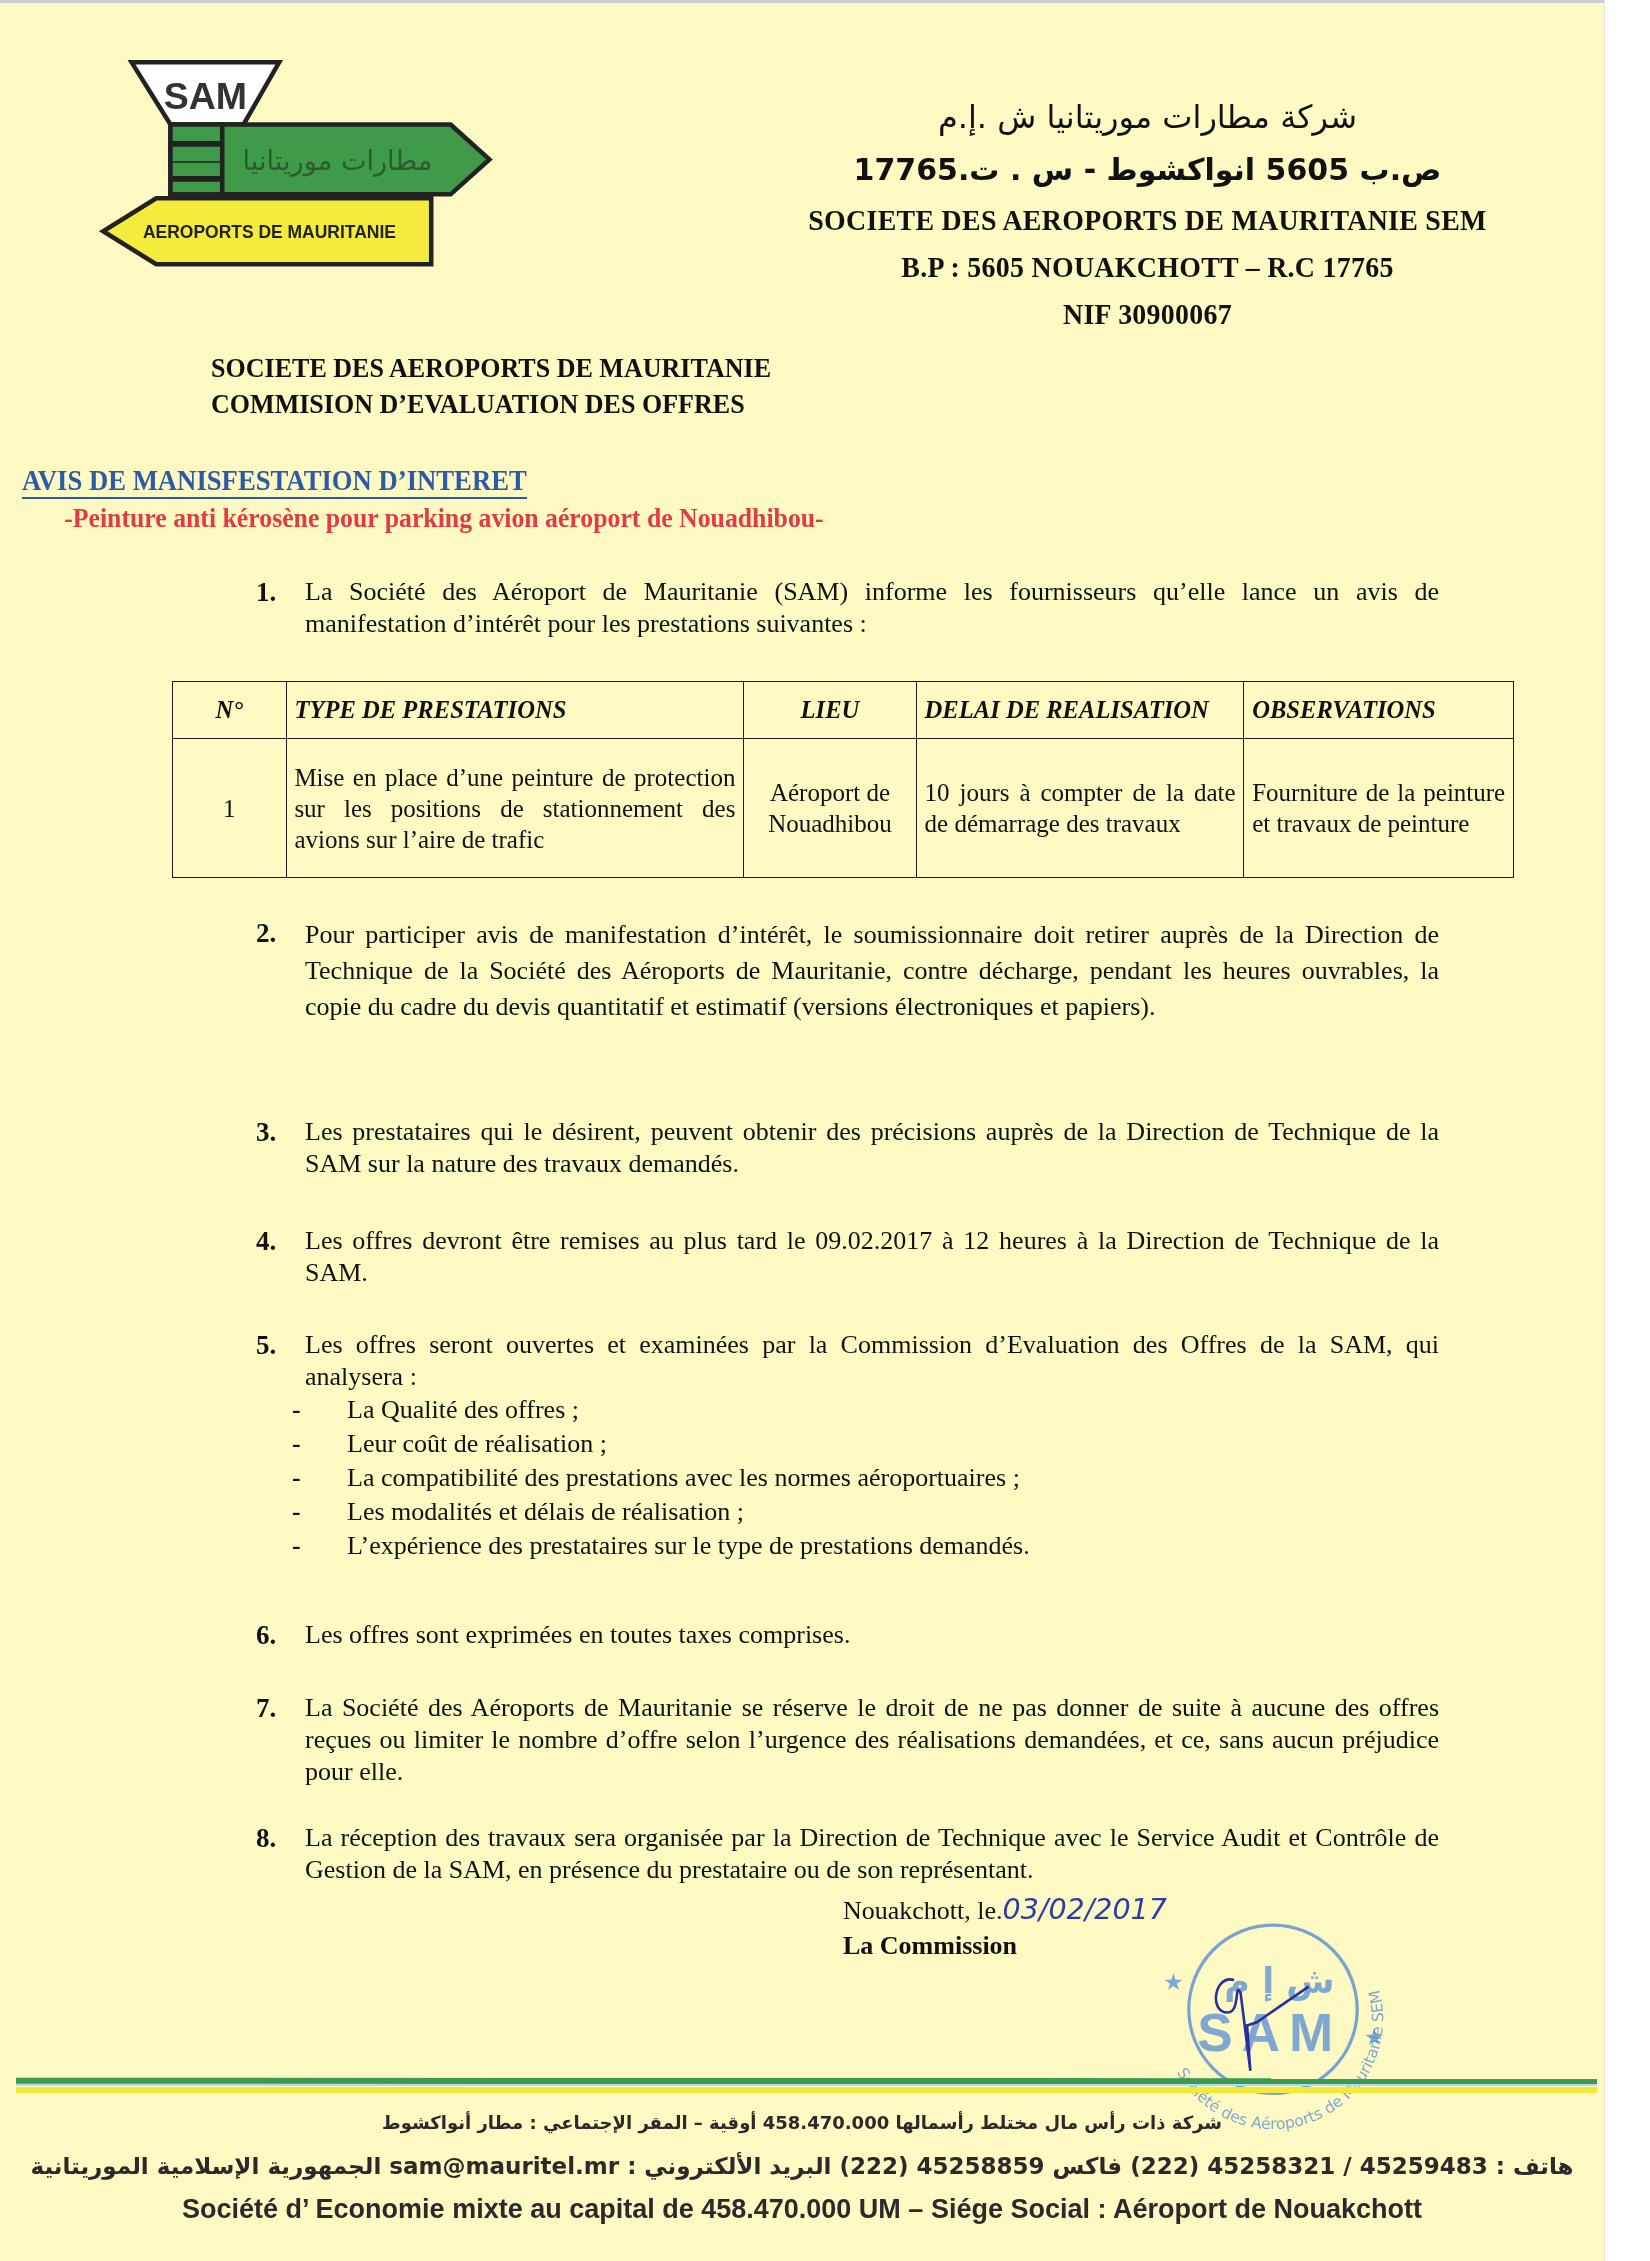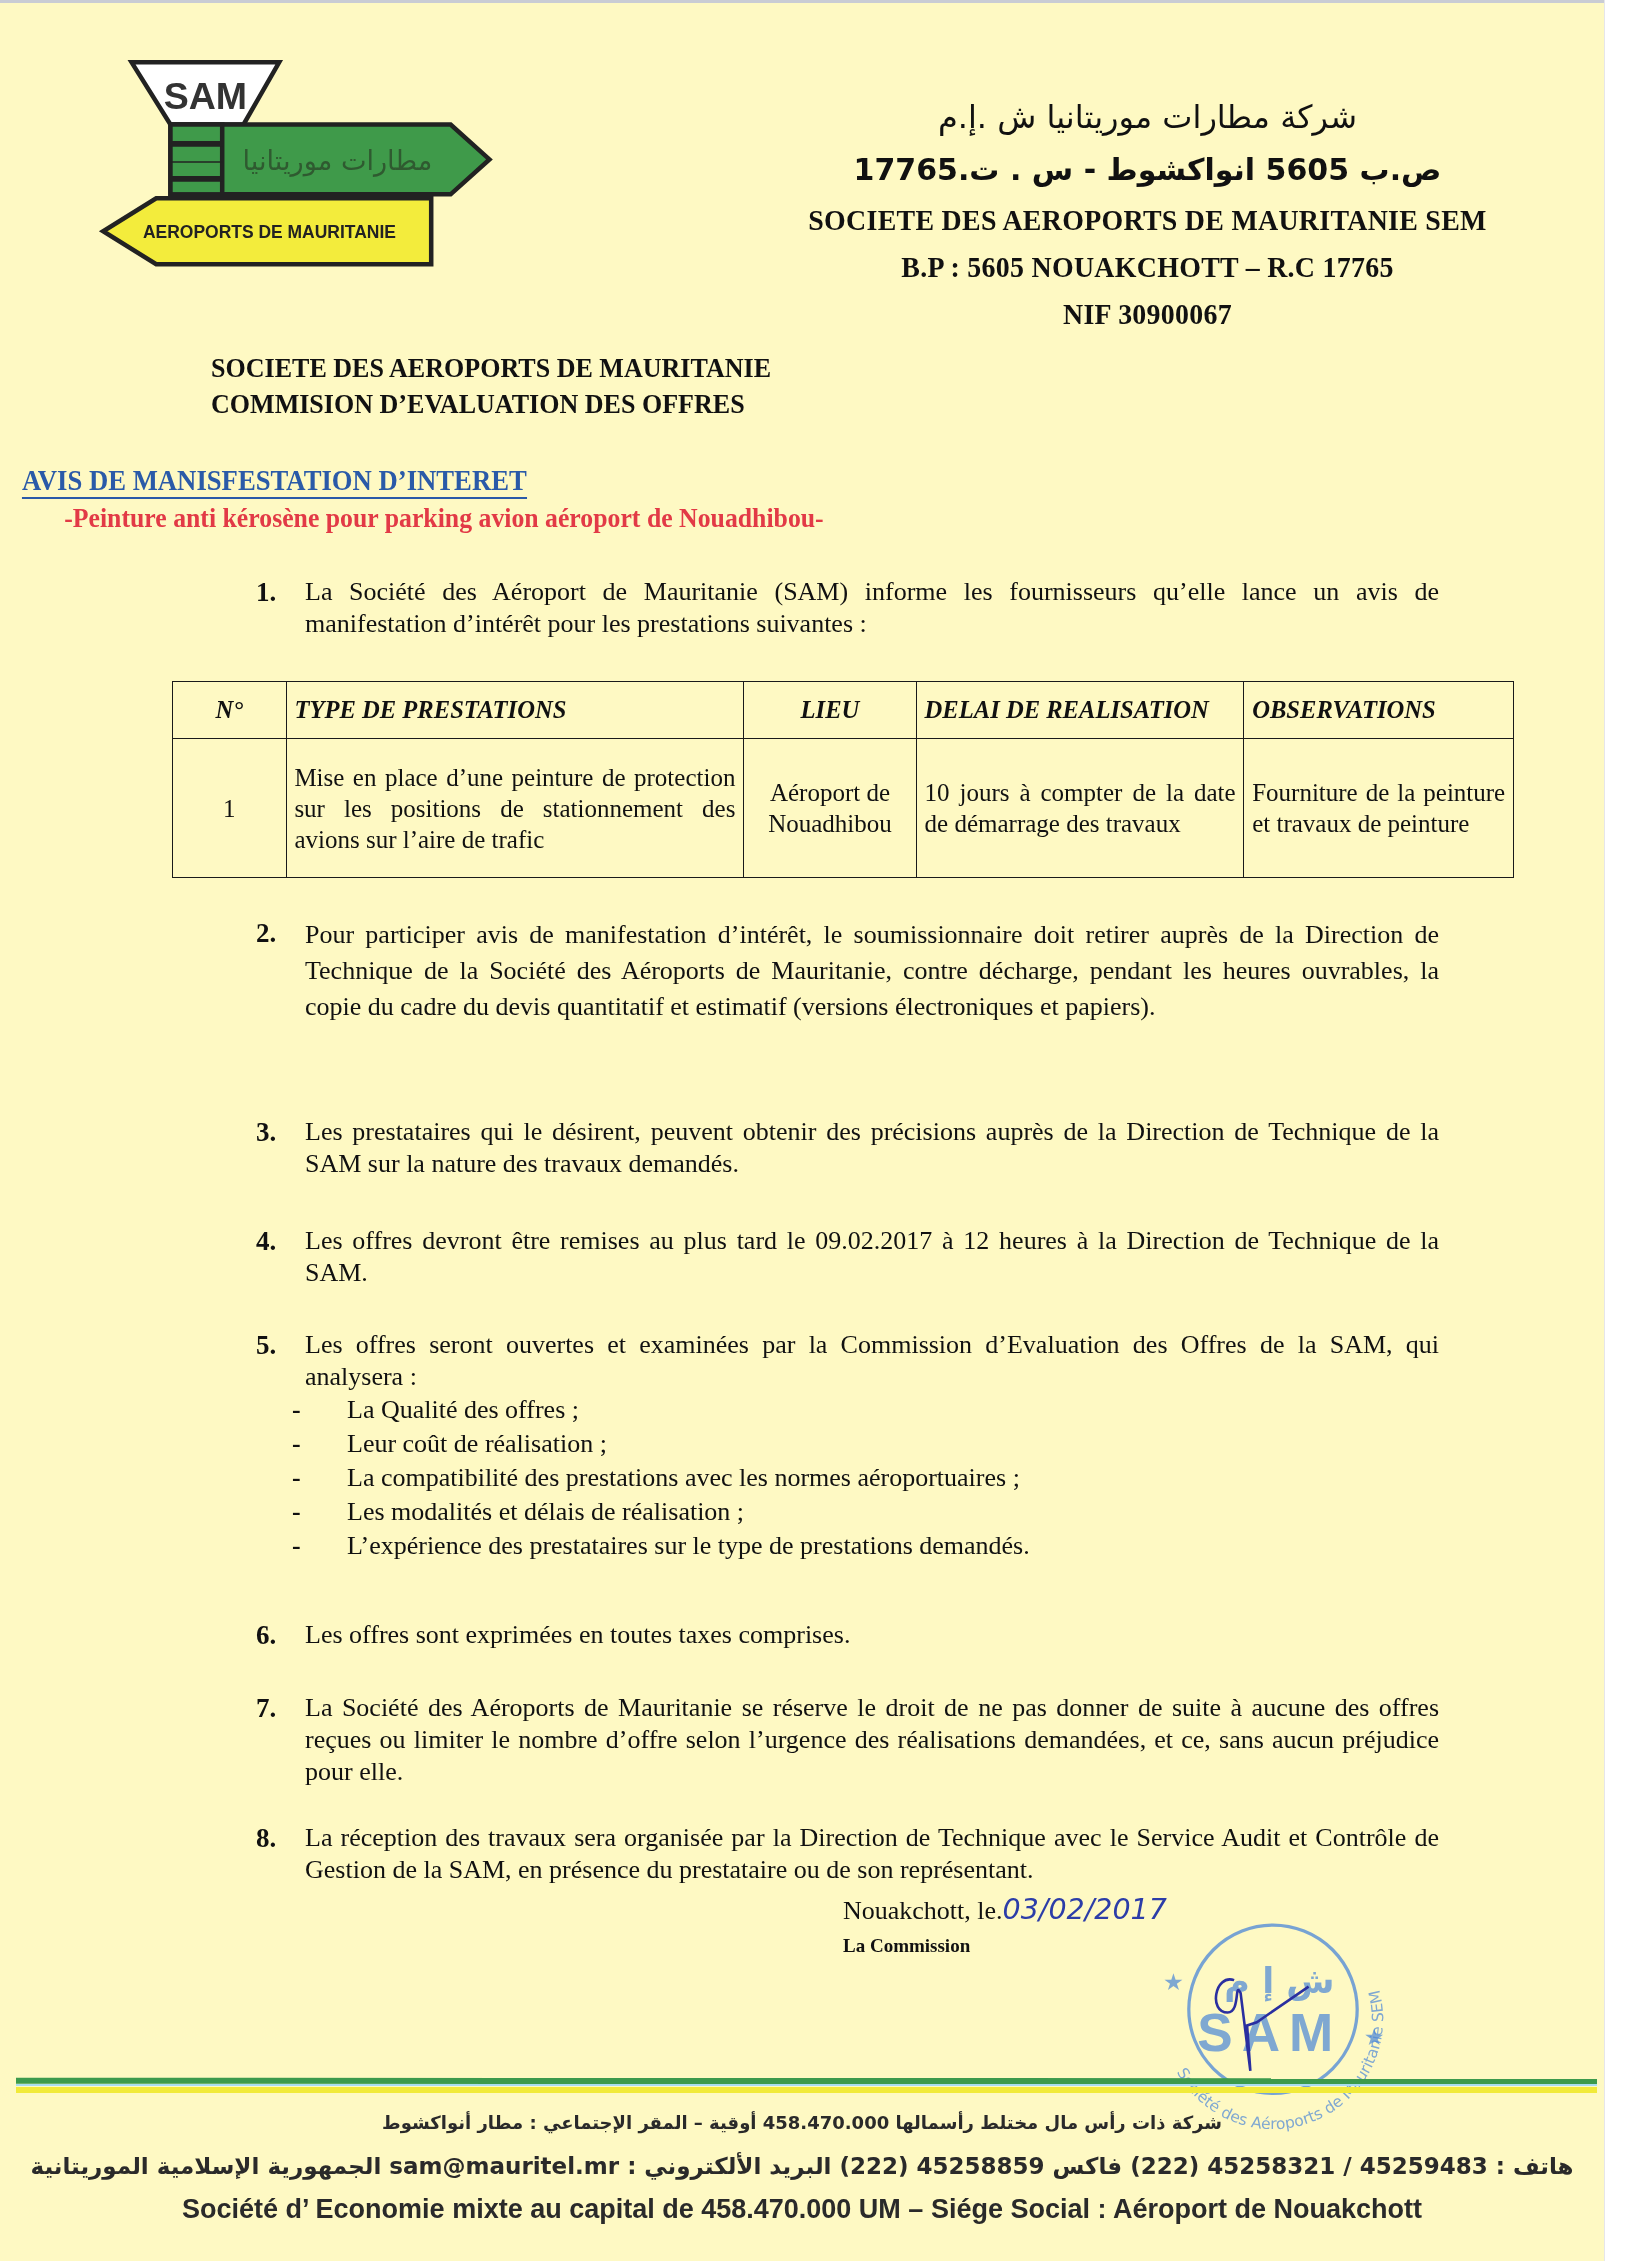--- a/index.html
+++ b/index.html
@@ -36,21 +36,21 @@
   table.t th { font-style:italic; font-weight:bold; font-size:24.6px; height:51px; line-height:28.5px; text-align:center; }
   table.t td { line-height:31px; height:133px; }
   .c-no { width:97px; text-align:center; }
   .c-type { width:441px; text-align:justify; text-align-last:left; }
   .c-lieu { width:156px; text-align:center; }
   .c-delai { width:311px; text-align:justify; text-align-last:left; }
   .c-obs { width:253px; text-align:justify; text-align-last:left; }
 
   .sign { position:absolute; top:1892px; left:843px; width:609px; text-align:left; font-size:26px; line-height:35px; }
   .sign .date { font-family:"DejaVu Sans", sans-serif; color:#2c3da8; font-size:28.5px; font-style:italic; }
-  .sign .com { font-weight:bold; font-size:19px; margin-right:117px; }
+  .sign .com { font-weight:bold; font-size:26px; margin-right:117px; }
 
   
   .stamp { position:absolute; left:1137px; top:1883px; width:272px; height:272px; }
 
   
   .fline-g { position:absolute; left:16px; top:2078px; width:1581px; height:5.8px; background:#3c9a4c; transform:rotate(0.02deg); }
   .fline-b { position:absolute; left:16px; top:2084px; width:1581px; height:1.9px; background:#a8dcef; }
   .fline-y { position:absolute; left:16px; top:2087px; width:1581px; height:5.8px; background:#f1ea3a; }
   .foot { position:absolute; left:0; width:1604px; text-align:center; font-family:"DejaVu Sans", sans-serif; font-weight:bold; color:#2a2a2a; }
   .foot.ar1 { top:2112px; font-size:18px; direction:rtl; }

